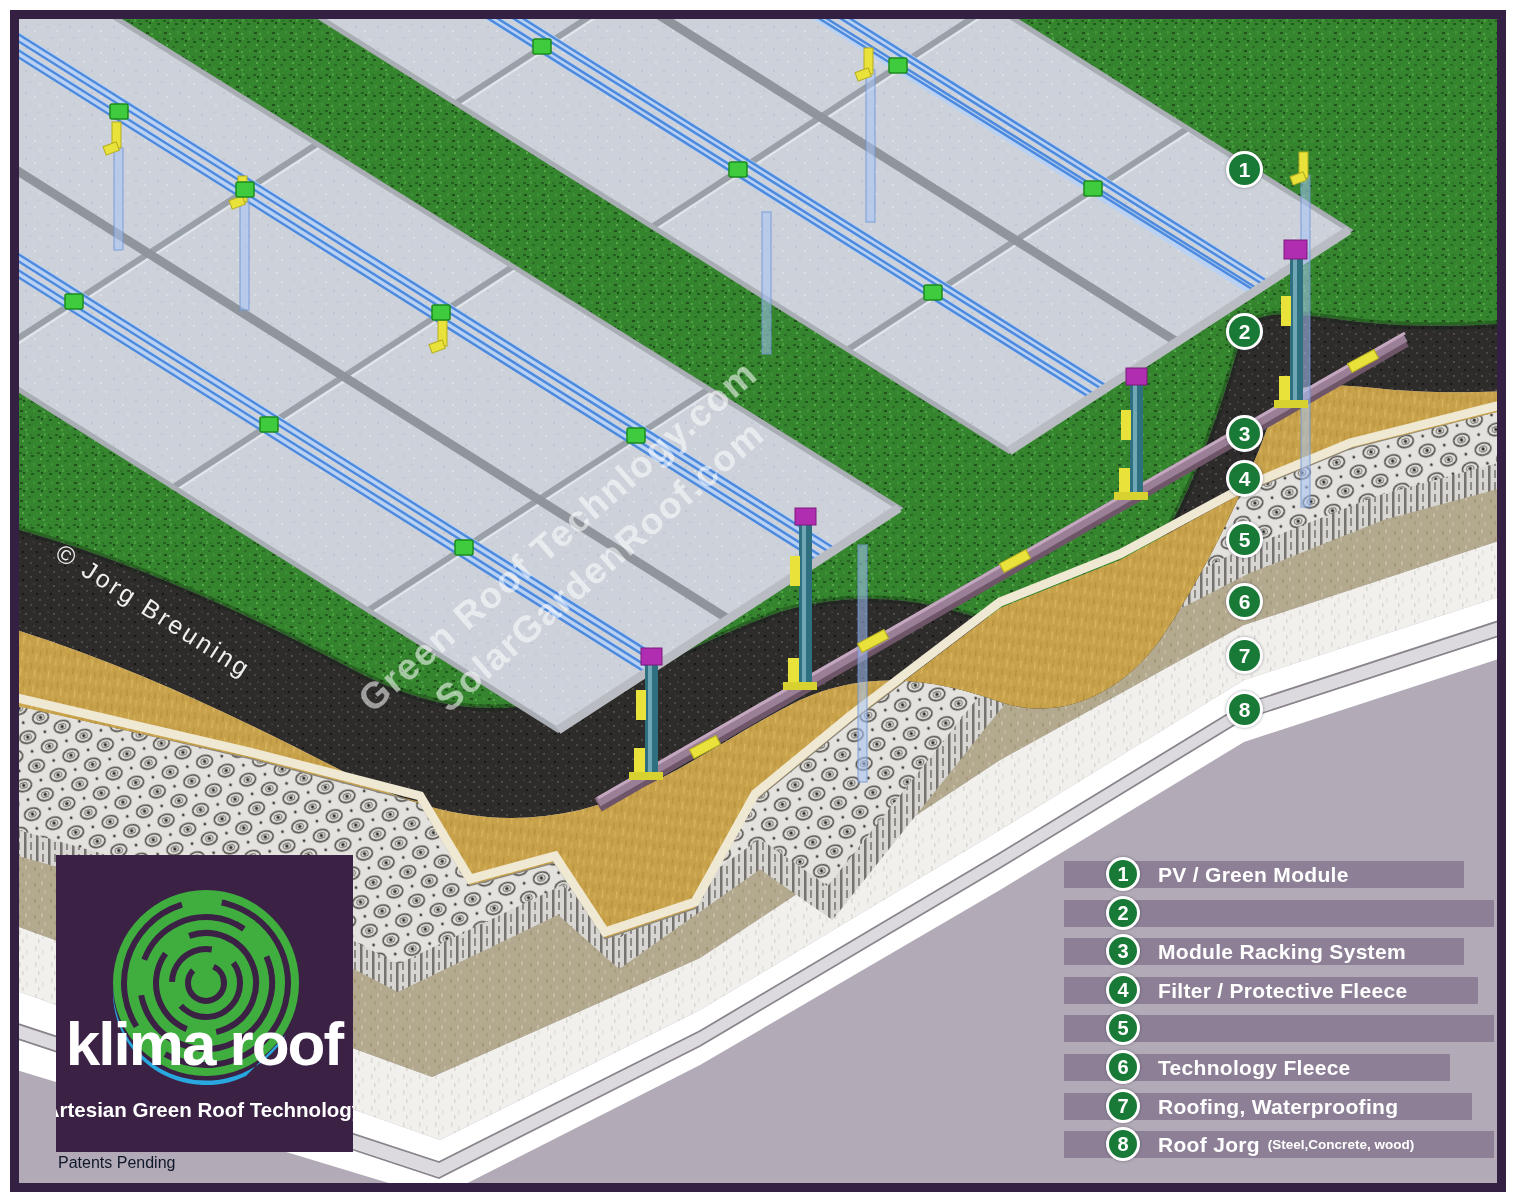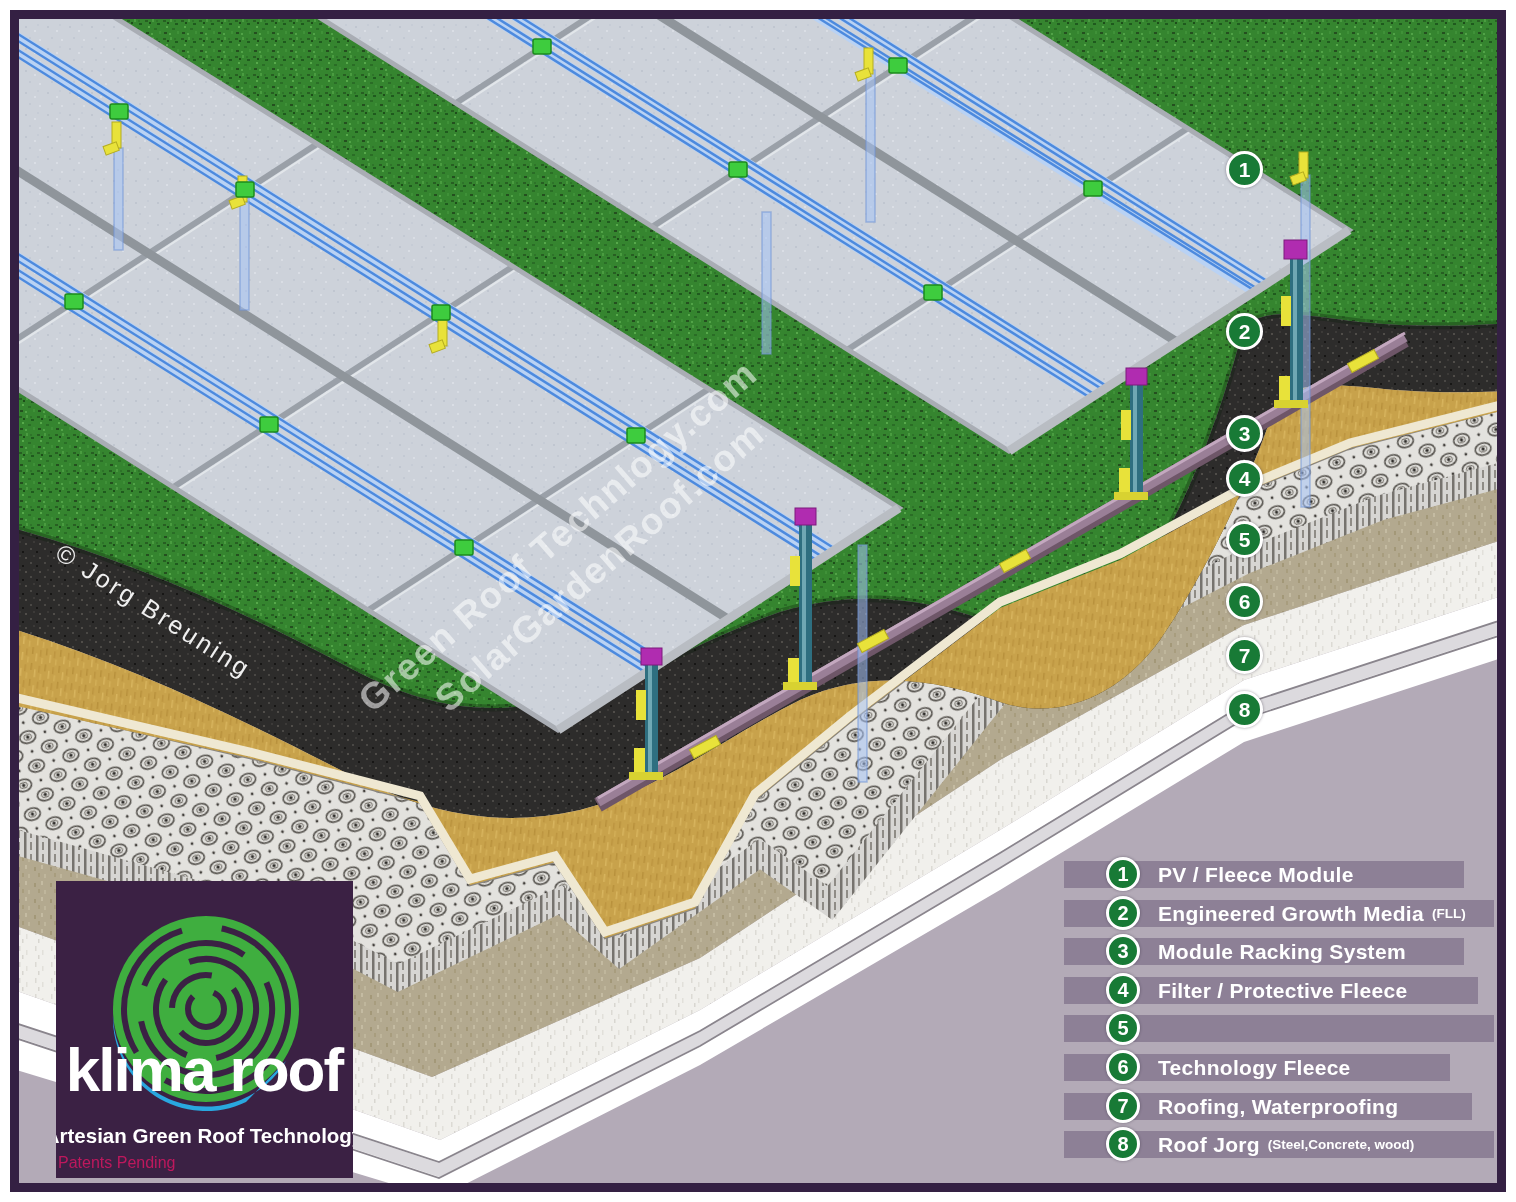--- a/index.html
+++ b/index.html
@@ -22,22 +22,22 @@
 
   
   .watermark{position:absolute;left:285px;top:418px;width:780px;transform:rotate(-41deg);
              color:rgba(255,255,255,.55);font-weight:bold;font-size:37px;letter-spacing:1.5px;
              line-height:1.35;pointer-events:none;}
   .watermark .wm2{margin-left:58px;}
   .copyright{position:absolute;left:66px;top:538px;transform:rotate(32.5deg);transform-origin:left top;
              color:rgba(255,255,255,.93);font-size:25px;letter-spacing:3px;white-space:nowrap;}
 
   
-  .logo{position:absolute;left:56px;top:855px;width:297px;height:297px;background:#a16207;margin-top:26px;}
-  .patents{position:absolute;left:58px;top:1154px;font-size:16px;color:#be185d;}
+  .logo{position:absolute;left:56px;top:855px;width:297px;height:297px;background:#a16207;}
+  .patents{position:absolute;left:58px;top:1154px;font-size:16px;color:#0f172a;}
 </style>
 </head>
 <body>
 
 <div class="stage">
 
 <svg class="scene-svg" width="1516" height="1202" viewBox="0 0 1516 1202">
   <defs>
     <clipPath id="frameClip">
           <rect x="19" y="19" width="1478" height="1164"></rect>
@@ -355,31 +355,27 @@
     </div>
   <div class="badge scene-badge" style="left:1226px;top:691px">
       <span>8</span>
     </div>
 
   <div class="legend-row" style="top:861px;width:400px">
     <div class="badge legend-badge">
         <span>1</span>
       </div>
     <div class="legend-text">
-        <span class="legend-label">PV / Fleece Module</span>
+        <span class="legend-label">PV / Green Module</span>
         <span class="legend-suffix"></span>
       </div>
   </div>
   <div class="legend-row" style="top:900px;width:430px">
     <div class="badge legend-badge">
         <span>2</span>
-      </div>
-    <div class="legend-text">
-        <span class="legend-label">Engineered Growth Media</span>
-        <span class="legend-suffix">(FLL)</span>
       </div>
   </div>
   <div class="legend-row" style="top:938px;width:400px">
     <div class="badge legend-badge">
         <span>3</span>
       </div>
     <div class="legend-text">
         <span class="legend-label">Module Racking System</span>
         <span class="legend-suffix"></span>
       </div>

